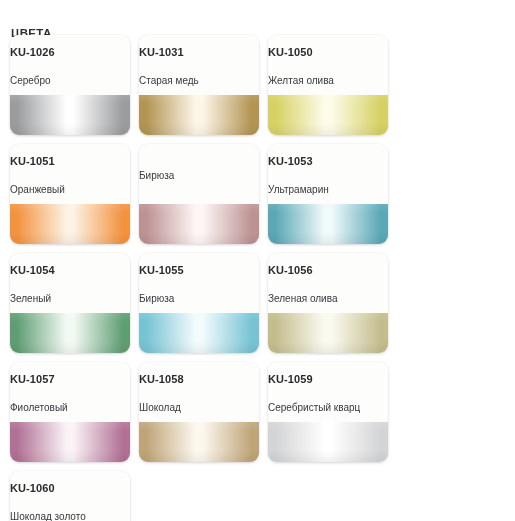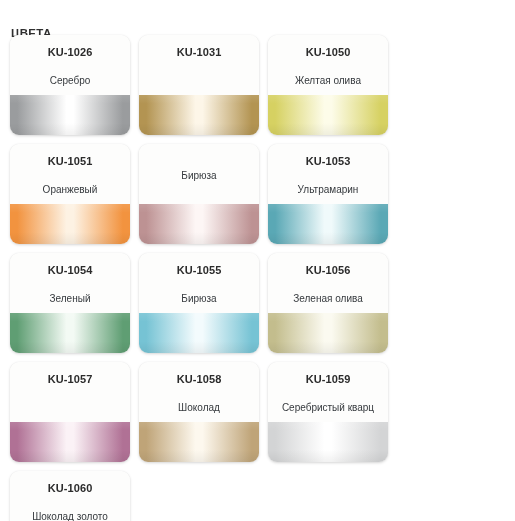--- a/index.html
+++ b/index.html
@@ -57,21 +57,20 @@
     position: relative;
     box-sizing: border-box;
     display: flex;
     flex-direction: column;
   }
 
   .card-textwrap {
     height: 60px;
     padding-top: 10px;
     box-sizing: border-box;
-    text-align: center;
     background: #fdfdfc;
   }
 
   .card-code {
     font-size: 11px;
     font-weight: bold;
     color: #2b2b2b;
     letter-spacing: 0.1px;
     line-height: 14px;
     white-space: nowrap;
@@ -128,20 +127,21 @@
       <div class="color-card">
         <div class="card-textwrap">
           <div class="card-code">KU-1026</div>
           <div class="card-name">Серебро</div>
         </div>
         <div class="card-swatch" style="background: linear-gradient(to right, rgb(154, 156, 158) 0%, rgb(154, 156, 158) 6%, rgb(255, 255, 255) 47%, rgb(255, 255, 255) 53%, rgb(154, 156, 158) 94%, rgb(154, 156, 158) 100%);"></div>
       </div>
       <div class="color-card">
         <div class="card-textwrap">
           <div class="card-code">KU-1031</div>
+          <div class="card-name">Старая медь</div>
         </div>
         <div class="card-swatch" style="background: linear-gradient(to right, rgb(179, 148, 82) 0%, rgb(179, 148, 82) 6%, rgb(253, 246, 232) 47%, rgb(253, 246, 232) 53%, rgb(179, 148, 82) 94%, rgb(179, 148, 82) 100%);"></div>
       </div>
       <div class="color-card">
         <div class="card-textwrap">
           <div class="card-code">KU-1050</div>
           <div class="card-name">Желтая олива</div>
         </div>
         <div class="card-swatch" style="background: linear-gradient(to right, rgb(214, 209, 98) 0%, rgb(214, 209, 98) 6%, rgb(253, 252, 233) 47%, rgb(253, 252, 233) 53%, rgb(214, 209, 98) 94%, rgb(214, 209, 98) 100%);"></div>
       </div>
@@ -182,20 +182,21 @@
       <div class="color-card">
         <div class="card-textwrap">
           <div class="card-code">KU-1056</div>
           <div class="card-name">Зеленая олива</div>
         </div>
         <div class="card-swatch" style="background: linear-gradient(to right, rgb(195, 189, 141) 0%, rgb(195, 189, 141) 6%, rgb(251, 250, 240) 47%, rgb(251, 250, 240) 53%, rgb(195, 189, 141) 94%, rgb(195, 189, 141) 100%);"></div>
       </div>
       <div class="color-card">
         <div class="card-textwrap">
           <div class="card-code">KU-1057</div>
+          <div class="card-name">Фиолетовый</div>
         </div>
         <div class="card-swatch" style="background: linear-gradient(to right, rgb(176, 113, 149) 0%, rgb(176, 113, 149) 6%, rgb(251, 242, 246) 47%, rgb(251, 242, 246) 53%, rgb(176, 113, 149) 94%, rgb(176, 113, 149) 100%);"></div>
       </div>
       <div class="color-card">
         <div class="card-textwrap">
           <div class="card-code">KU-1058</div>
           <div class="card-name">Шоколад</div>
         </div>
         <div class="card-swatch" style="background: linear-gradient(to right, rgb(191, 164, 120) 0%, rgb(191, 164, 120) 6%, rgb(253, 248, 238) 47%, rgb(253, 248, 238) 53%, rgb(191, 164, 120) 94%, rgb(191, 164, 120) 100%);"></div>
       </div>

